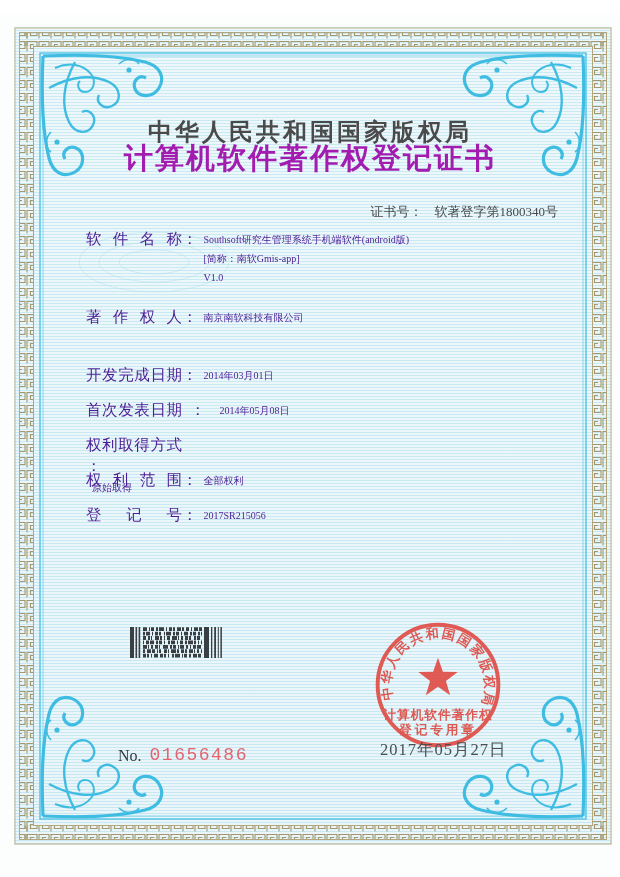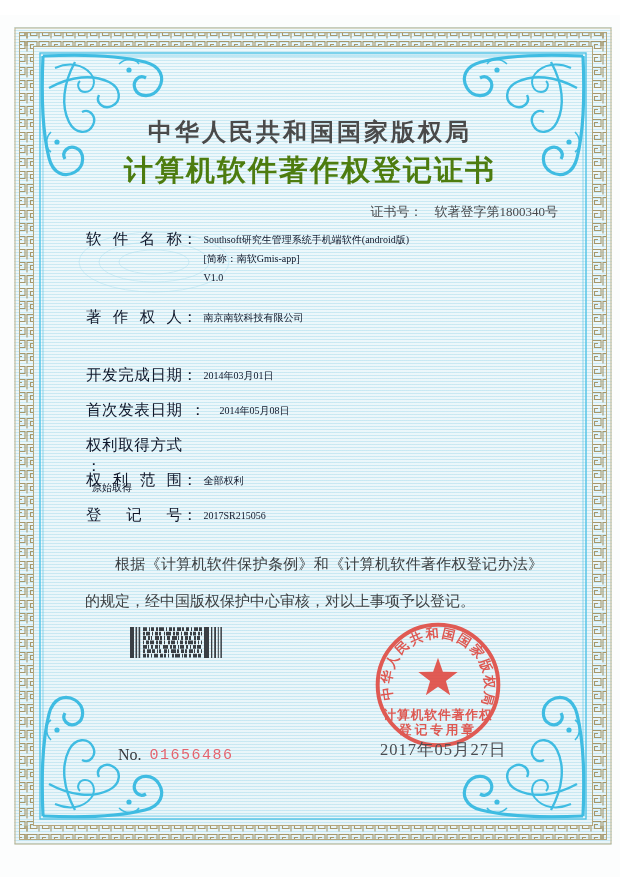--- a/index.html
+++ b/index.html
@@ -22,47 +22,47 @@
   }
   .frame { position:absolute; left:0; top:0; }
 
   .layer { position:absolute; left:0; top:0; width:620px; height:877px; pointer-events:none; }
 
   .title1 {
     position:absolute; left:0; top:101px; width:620px; text-align:center;
     font-size:24px; letter-spacing:3px; color:#4a4a4a; font-weight:600;
   }
   .title2 {
-    position:absolute; left:0; top:136px; width:620px; text-align:center;
-    font-size:29px; letter-spacing:2px; color:#4d7c0f; font-weight:bold;
+    position:absolute; left:0; top:124px; width:620px; text-align:center;
+    font-size:29px; letter-spacing:2px; color:#a21caf; font-weight:bold;
   }
   .certno {
     position:absolute; right:62px; top:188px; font-size:13px; color:#45484c;
   }
   .certno .gapped { margin-left:12px; }
 
-  .row { position:absolute; left:86px; display:flex; align-items:flex-start; color:#0f172a; }
+  .row { position:absolute; left:86px; display:flex; align-items:flex-start; color:#4c1d95; }
   .flabel { display:inline-block; width:96px; text-align:justify; text-align-last:justify; font-size:15.5px; }
   .fcolon { font-size:15.5px; }
   .fval { margin-left:6px; font-size:10px; line-height:19px; padding-top:1px; }
   .r1 { top:214px; } .r2 { top:292px; } .r3 { top:350px; }
   .r4 { top:385px;gap:8px; } .r5 { top:420px;flex-direction:column; } .r6 { top:455px; } .r7 { top:490px; }
 
   .statement {
     position:absolute; left:85px; top:531px; width:458px;
     font-size:15px; line-height:37px; color:#3c4043;
     text-indent:30px; text-align:justify;
   }
 
   .barcode { position:absolute; left:130px; top:612px; }
 
   .serial { position:absolute; left:118px; top:731px; font-size:16px; color:#36393d; }
   .serial .num {
     font-family:"Liberation Mono","DejaVu Sans Mono",monospace;
-    font-size:15px; letter-spacing:1.5px; margin-left:8px; position:relative; top:-1px;
+    font-size:18px; letter-spacing:1.5px; margin-left:8px; position:relative; top:-1px;
   }
 
   .seal { position:absolute; left:372px; top:604px; width:132px; height:132px; opacity:0.88; }
   .issue-date {
     position:absolute; left:380px; top:724px; font-size:16.5px; color:#4a4d52;
     letter-spacing:1px; z-index:6;
   }
 </style>
 </head>
 <body>
@@ -161,21 +161,20 @@
         <span class="fcolon">：</span>
       <div class="fval">全部权利</div>
     </div>
 
     <div class="row r7">
       <span class="flabel">登记号</span>
         <span class="fcolon">：</span>
       <div class="fval">2017SR215056</div>
     </div>
 
-    <div class="statement">根据《计算机软件保护条例》和《计算机软件著作权登记办法》的规定，经中国版权保护中心审核，对以上事项予以登记。</div>
 
     <svg class="barcode" width="95" height="31" viewBox="0 0 95 31">
       <g fill="#3a3f44" stroke="none">
         <rect x="0" y="0" width="4" height="31"></rect>
         <rect x="5.5" y="0" width="1.6" height="31"></rect>
         <rect x="8.6" y="0" width="1.6" height="31"></rect>
         <rect x="74" y="0" width="5" height="31"></rect>
         <rect x="81" y="0" width="1.3" height="31"></rect>
         <rect x="84.2" y="0" width="1.8" height="31"></rect>
         <rect x="87.8" y="0" width="1" height="31"></rect>

